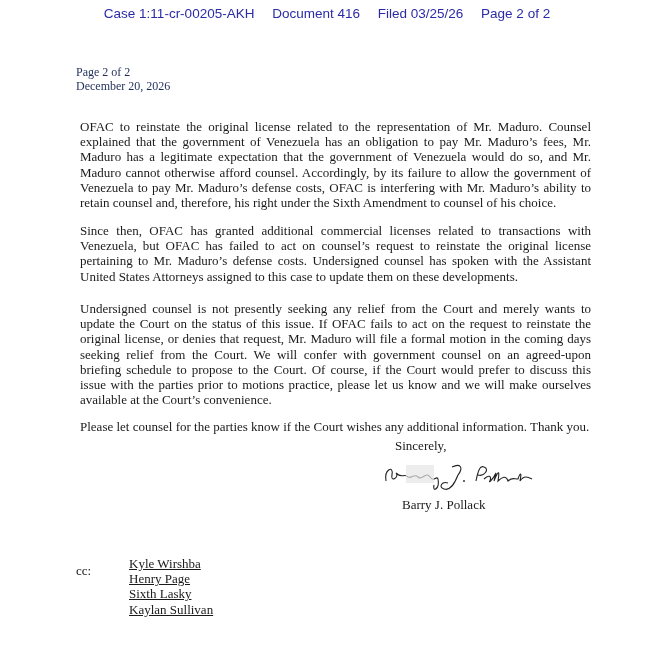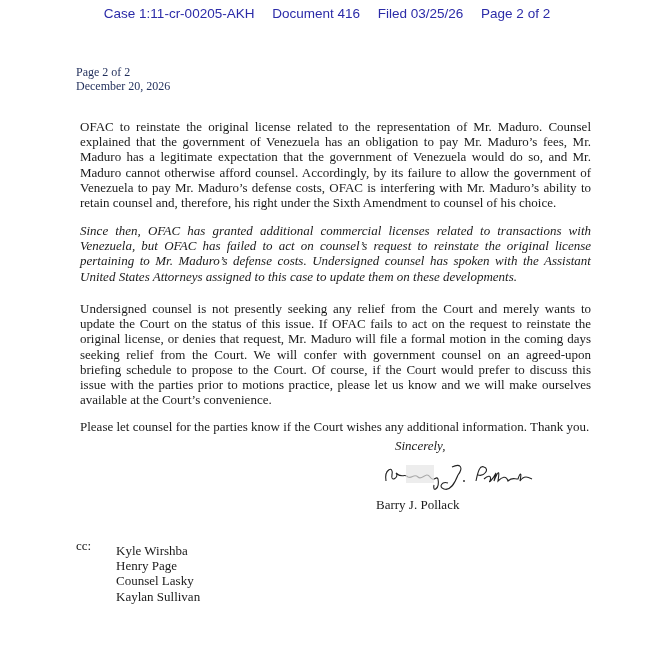--- a/index.html
+++ b/index.html
@@ -41,53 +41,53 @@
     }
     .para {
       position: absolute;
       left: 68px;
       width: 511px;
       text-align: justify;
       text-align-last: left;
       margin: 12px;
     }
     .p1 { top: 107px; }
-    .p2 { top: 211px; font-style: italic; }
+    .p2 { top: 211px; }
     .p3 { top: 289px; }
     .p4 { top: 407px; width: 520px; text-align: center; white-space: nowrap; }
     .closing {
       position: absolute;
       left: 395px;
       top: 438px;
-      font-style: italic;
     }
     .signature {
       position: absolute;
       left: 380px;
       top: 459px;
       width: 160px;
       height: 36px;
     }
     .signer {
       position: absolute;
-      left: 376px;
+      left: 402px;
       top: 497px;
     }
     .cc-label {
       position: absolute;
       left: 76px;
-      top: 538px;
+      top: 563px;
     }
     .cc-list {
       position: absolute;
       left: 116px;
       top: 543px;
-      margin: 0;
+      margin: 13px;
       padding: 0;
       list-style: none;
+      text-decoration: underline;
     }
     .cc-list li { margin: 0; padding: 0; }
   </style>
 </head>
 <body>
 
 <div class="stamp">
   <span>Case 1:11-cr-00205-AKH</span>
   <span>Document 416</span>
   <span>Filed 03/25/26</span>
@@ -114,16 +114,16 @@
     <circle cx="84" cy="22" r="0.9" fill="#222"></circle>
     <path d="M96 22 C 98 12, 100 6, 104 8 C 110 10, 104 18, 98 16 M104 20 C 108 16, 112 16, 110 22 C 108 24, 112 22, 116 14 L114 22 C 118 12, 120 10, 118 22 C 122 18, 126 16, 128 22 C 132 18, 134 20, 138 20 C 140 14, 142 12, 140 22 C 144 16, 148 18, 152 20" fill="none" stroke="#222" stroke-width="1.1"></path>
   </svg>
 
   <div class="signer">Barry J. Pollack</div>
 
   <div class="cc-label">cc:</div>
   <ul class="cc-list">
     <li>Kyle Wirshba</li>
     <li>Henry Page</li>
-    <li>Counsel Lasky</li>
+    <li>Sixth Lasky</li>
     <li>Kaylan Sullivan</li>
   </ul>
 </div>
 
 </body></html>

